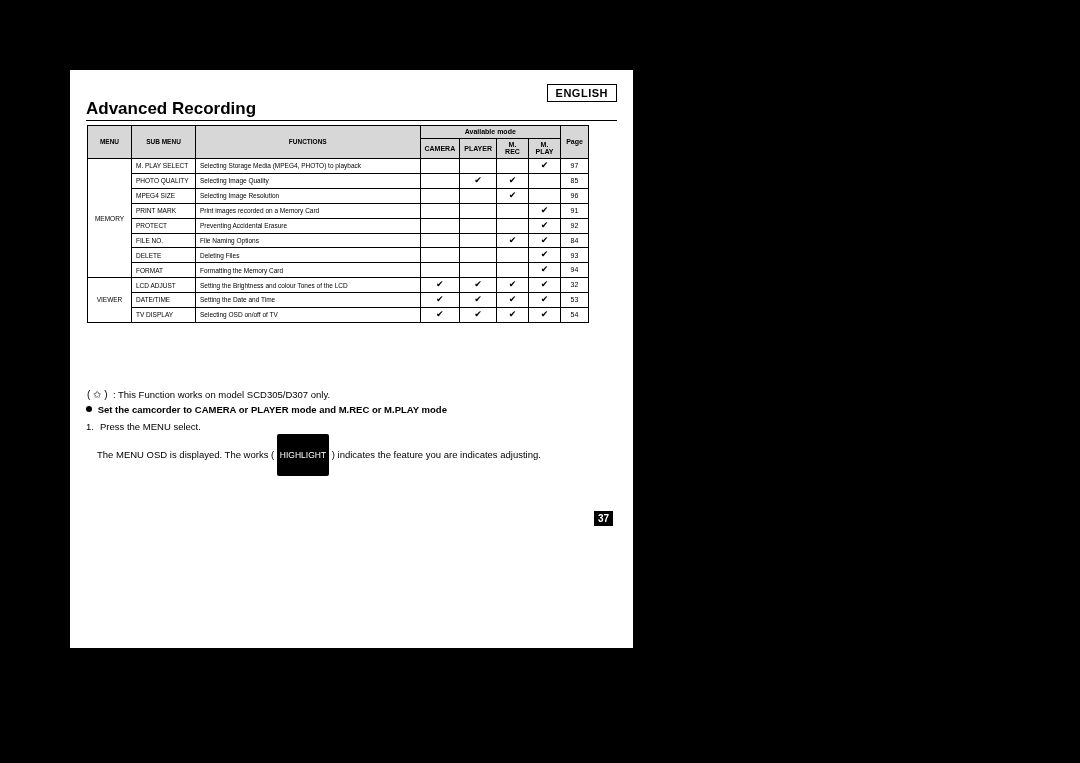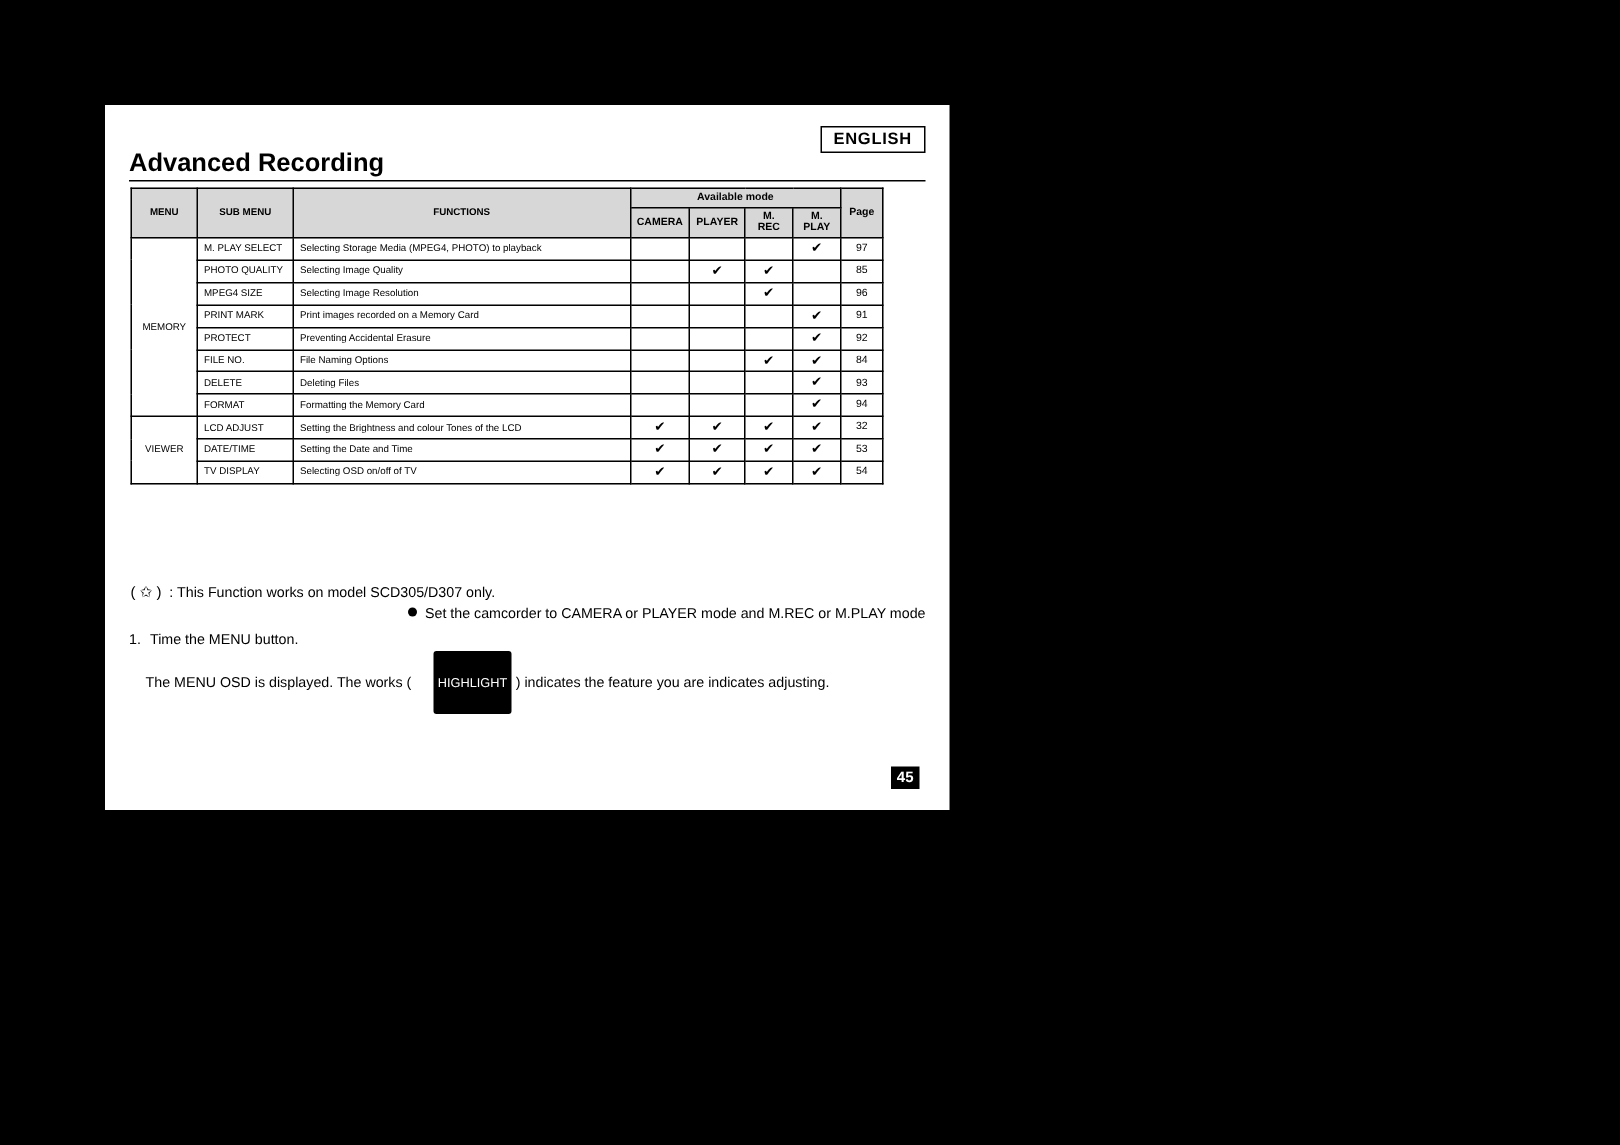--- a/index.html
+++ b/index.html
@@ -10,21 +10,21 @@
       font-family: Arial, Helvetica, sans-serif;
       width: 1080px;
       height: 763px;
       position: relative;
     }
     .page {
       position: absolute;
       left: 70px;
       top: 70px;
       width: 563px;
-      height: 470px;
+      height: 578px;
       background: #fff;
       padding: 0;
     }
     .lang-box {
       position: absolute;
       right: 16px;
       top: 14px;
       border: 1px solid #000;
       font-size: 11px;
       font-weight: bold;
@@ -88,36 +88,34 @@
     .star { font-size: 10px; }
     .instructions {
       position: absolute;
       left: 27px;
       top: 334px;
       right: 16px;
       font-size: 9.5px;
       line-height: 1.35;
     }
     .instr-head {
-      font-weight: normal;
+      font-weight: bold;
       margin-bottom: 4px;
       margin-left: -11px;
-      text-align: right;
     }
     .bullet { display: inline-block; width: 6px; height: 6px; background:#000; border-radius: 50%; vertical-align: middle; margin-right: 3px; position: relative; top:-1px; }
     .num { display: inline-block; width: 14px; margin-left: -11px; }
     .highlight {
       background: #000;
       color: #fff;
       padding: 16px 3px;
       border-radius: 2px;
       font-size: 8.5px;
       display: inline-block;
       line-height: 1.2;
-      margin-left: 12px;
     }
     .page-num-box {
       position: absolute;
       right: 20px;
       top: 441px;
       background: #000;
       color: #fff;
       font-size: 10px;
       font-weight: bold;
       padding: 2px 4px;
@@ -260,22 +258,22 @@
     <span class="star">( ✩ )</span>&nbsp;
     <span>: This Function works on model SCD305/D307 only.</span>
   </div>
 
   <div class="instructions">
     <div class="instr-head">
       <span class="bullet"></span>
       <span>Set the camcorder to CAMERA or PLAYER mode and M.REC or M.PLAY mode</span>
     </div>
     <div>
-      <span class="num">1.</span><span>Time the MENU button.</span><br>
+      <span class="num">1.</span><span>Press the MENU select.</span><br>
       <span>The MENU OSD is displayed. The works (</span>
       <span class="highlight">HIGHLIGHT</span>
       <span>) indicates the feature you are indicates adjusting.</span>
     </div>
   </div>
 
-  <div class="page-num-box">45</div>
+  <div class="page-num-box">37</div>
 
 </div>
 
 </body></html>

